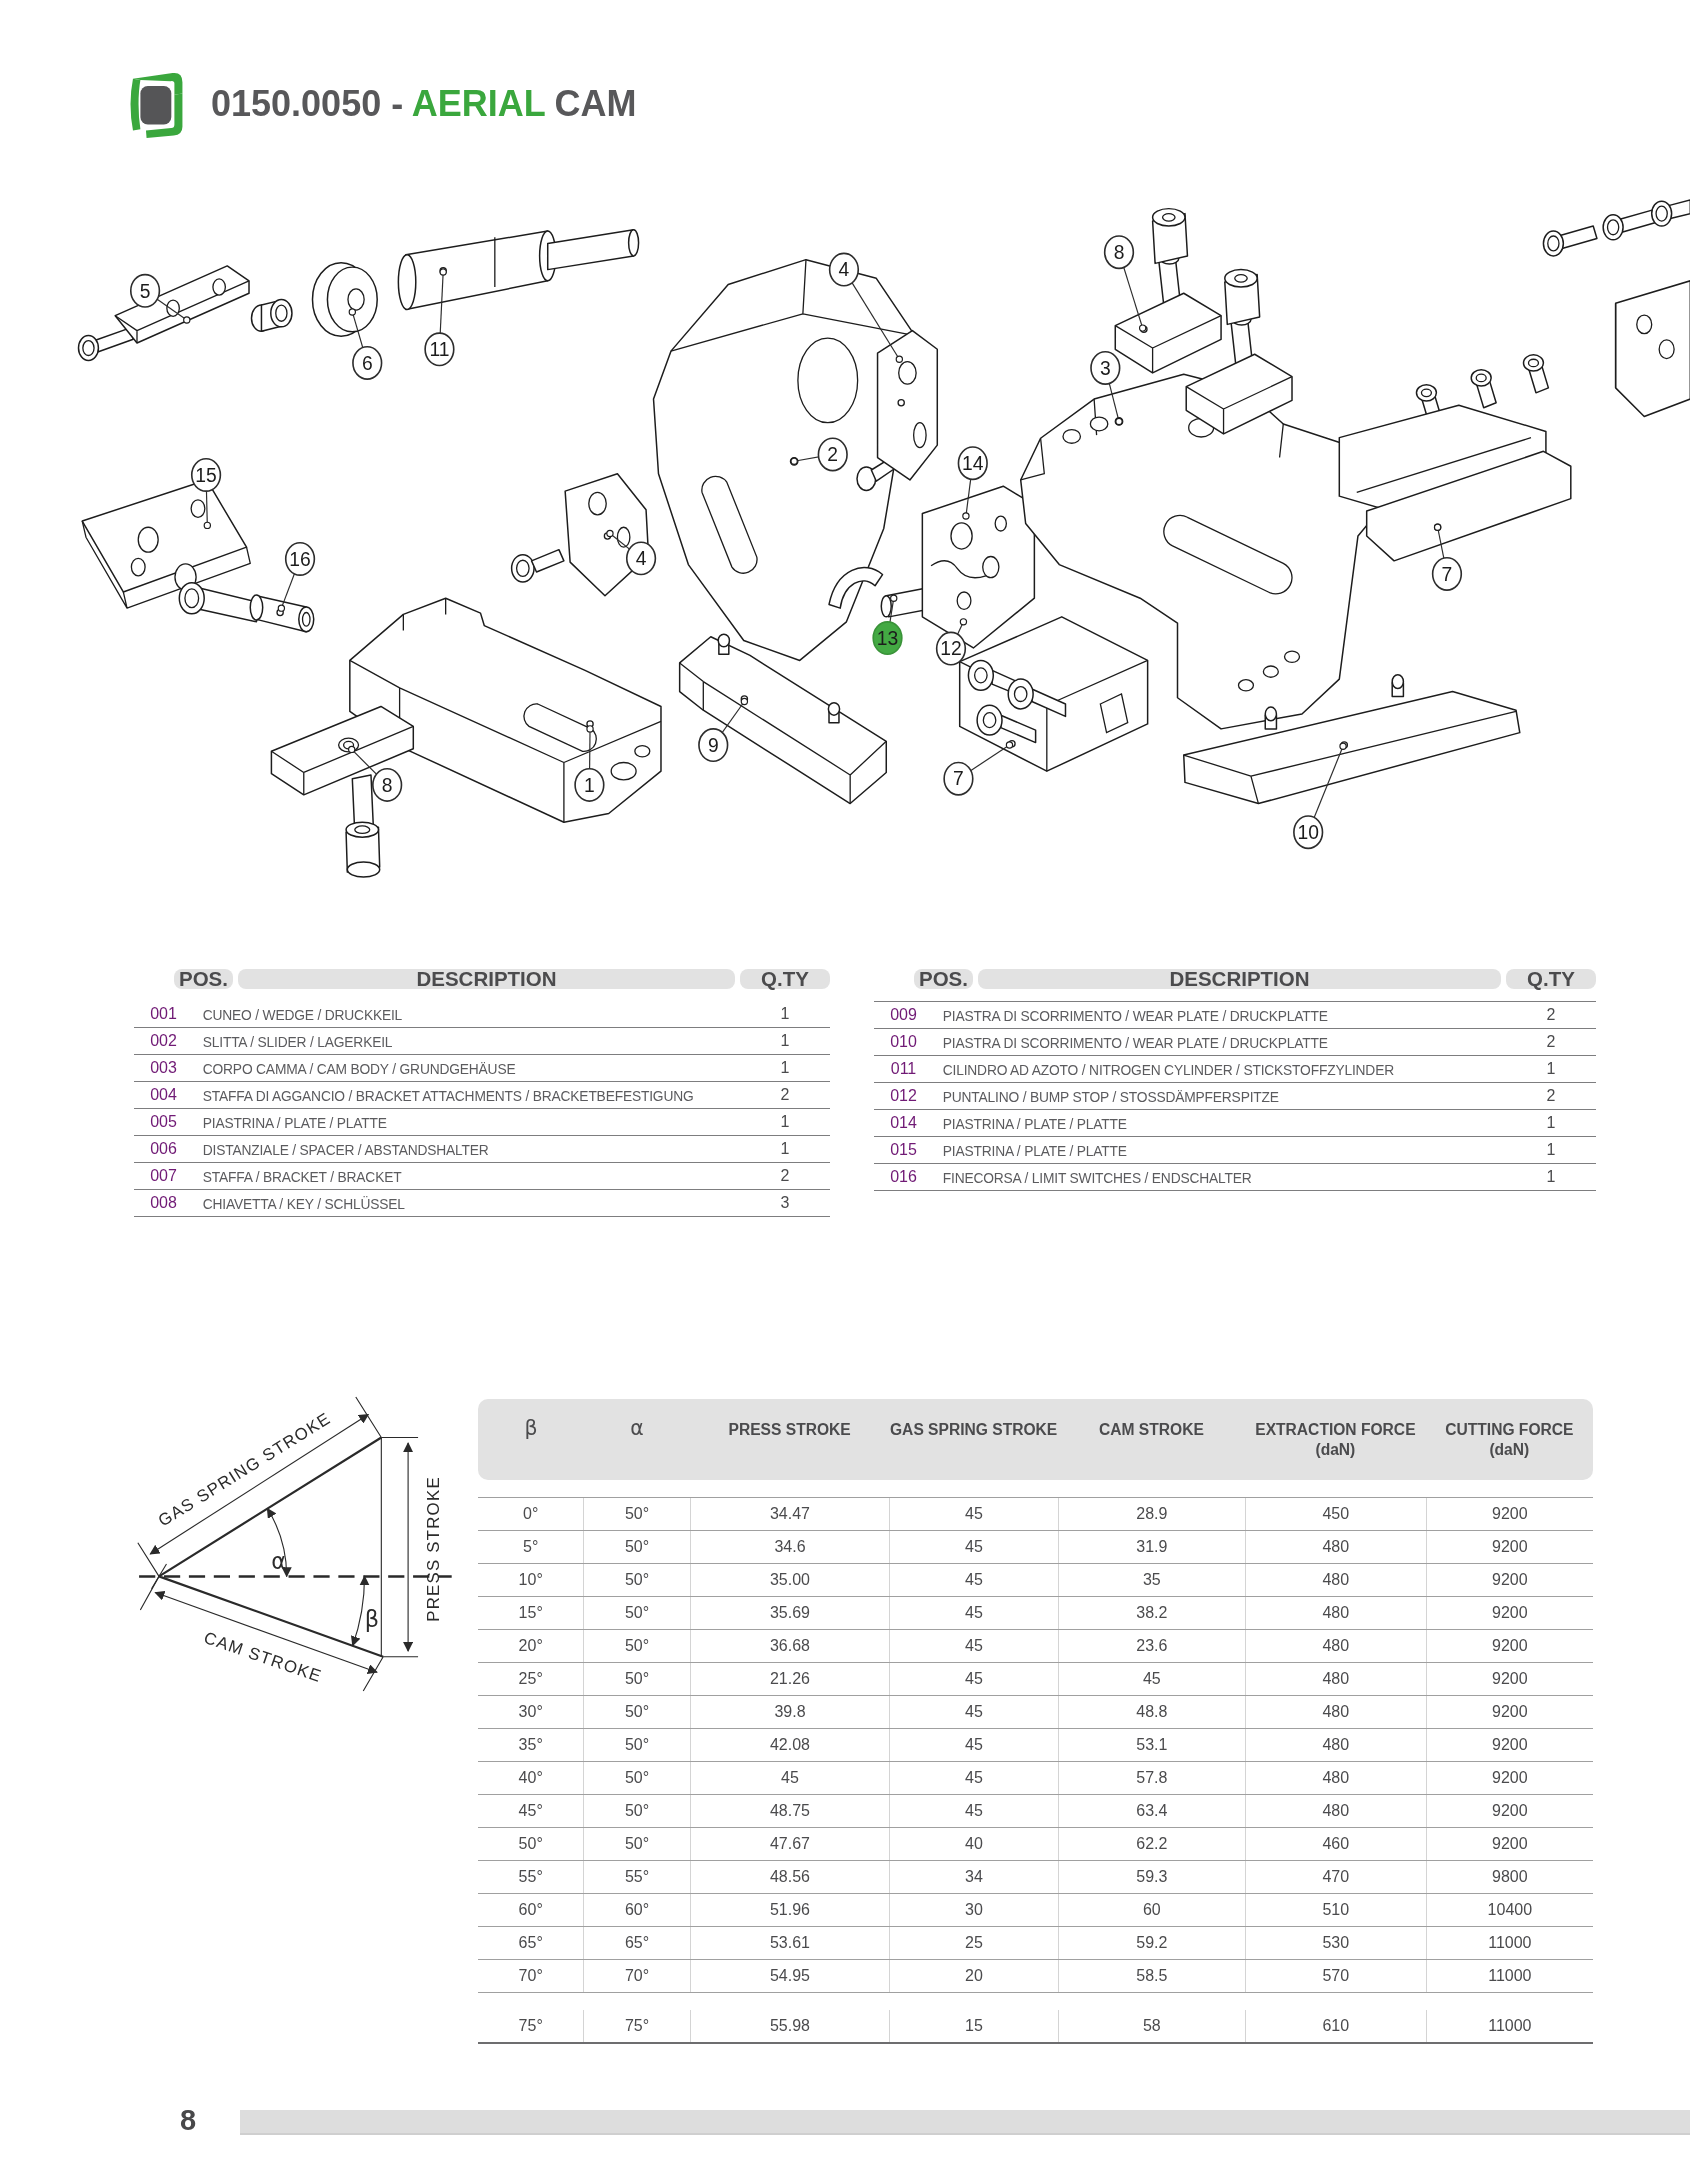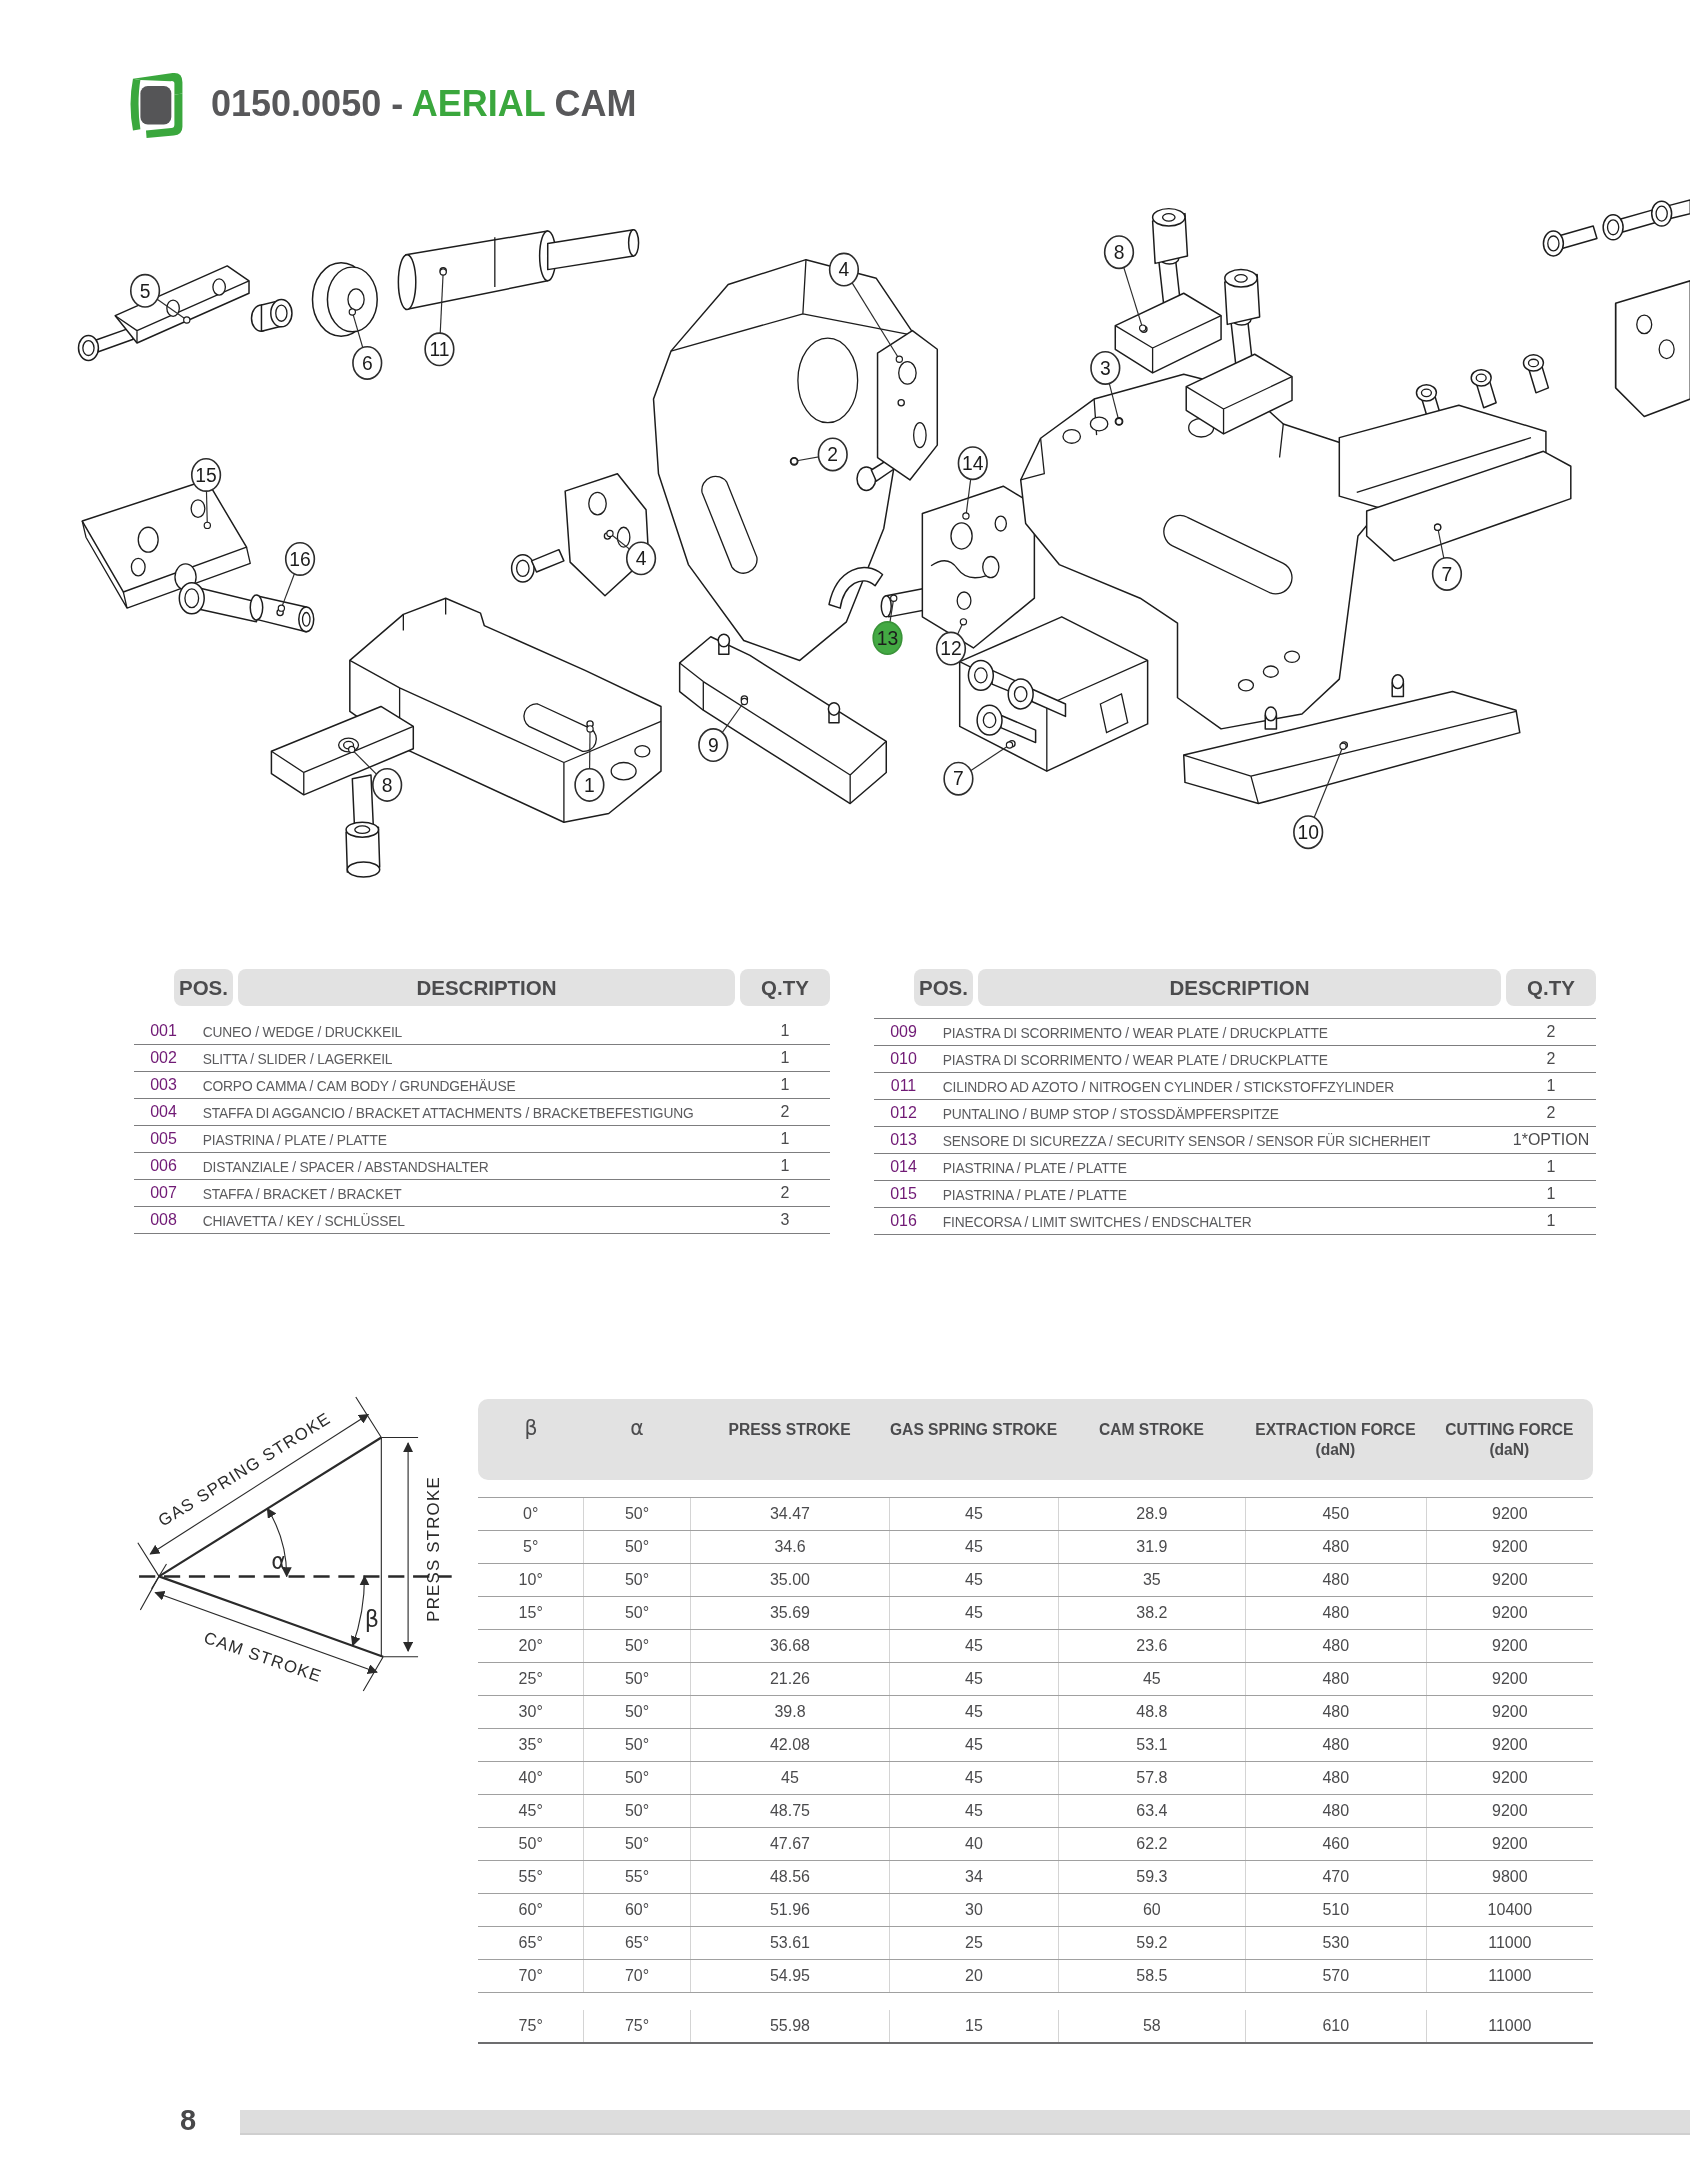--- a/index.html
+++ b/index.html
@@ -20,21 +20,21 @@
   .c-line{stroke:#2d2d2d;stroke-width:1.9;}
   .c-dot{fill:#ffffff;stroke:#1d1d1d;stroke-width:1.9;}
   .c-circ{fill:#ffffff;stroke:#2d2d2d;stroke-width:2.6;}
   .c-circ.hl{fill:#43a943;stroke:#3a9339;}
   .c-num{font-family:"Liberation Sans",sans-serif;font-size:31px;fill:#1c1c1c;text-anchor:middle;}
 
   
   .parts-table{position:absolute;top:969px;}
   .parts-table.left{left:134px;width:696px;}
   .parts-table.right{left:874px;width:722px;}
-  .pt-head{display:flex;gap:5px;height:37px;padding-left:40px;}
+  .pt-head{display:flex;gap:5px;height:20px;padding-left:40px;}
   .pt-hcell{background:#e2e2e2;border-radius:8px;display:flex;align-items:center;justify-content:center;
             font-weight:bold;font-size:20.5px;color:#4b4b4d;}
   .pt-hcell.pos{width:59px;}
   .pt-hcell.desc{flex:1;text-align:center;}
   .pt-hcell.qty{width:90px;}
   .pt-body{margin-top:12px;}
   .pt-body.topline{border-top:1.6px solid #7d7d7f;}
   .pt-row{display:flex;align-items:center;height:26px;border-bottom:1.6px solid #7d7d7f;}
   .pt-row .pos{width:59px;text-align:center;font-weight:normal;font-size:16px;color:#701a75;}
   .pt-row .desc{flex:1;padding-left:10.6px;font-size:15px;color:#5b5b5e;letter-spacing:-0.2px;
@@ -464,25 +464,20 @@
           <div class="pos">011</div>
           <div class="desc">CILINDRO AD AZOTO / NITROGEN CYLINDER / STICKSTOFFZYLINDER</div>
           <div class="qty">1</div>
         </div>
         <div class="pt-row">
           <div class="pos">012</div>
           <div class="desc">PUNTALINO / BUMP STOP /  STOSSDÄMPFERSPITZE</div>
           <div class="qty">2</div>
         </div>
         <div class="pt-row">
-          <div class="pos">013</div>
-          <div class="desc">SENSORE DI SICUREZZA / SECURITY SENSOR / SENSOR FÜR SICHERHEIT</div>
-          <div class="qty">1*OPTION</div>
-        </div>
-        <div class="pt-row">
           <div class="pos">014</div>
           <div class="desc">PIASTRINA / PLATE / PLATTE</div>
           <div class="qty">1</div>
         </div>
         <div class="pt-row">
           <div class="pos">015</div>
           <div class="desc">PIASTRINA / PLATE / PLATTE</div>
           <div class="qty">1</div>
         </div>
         <div class="pt-row">

